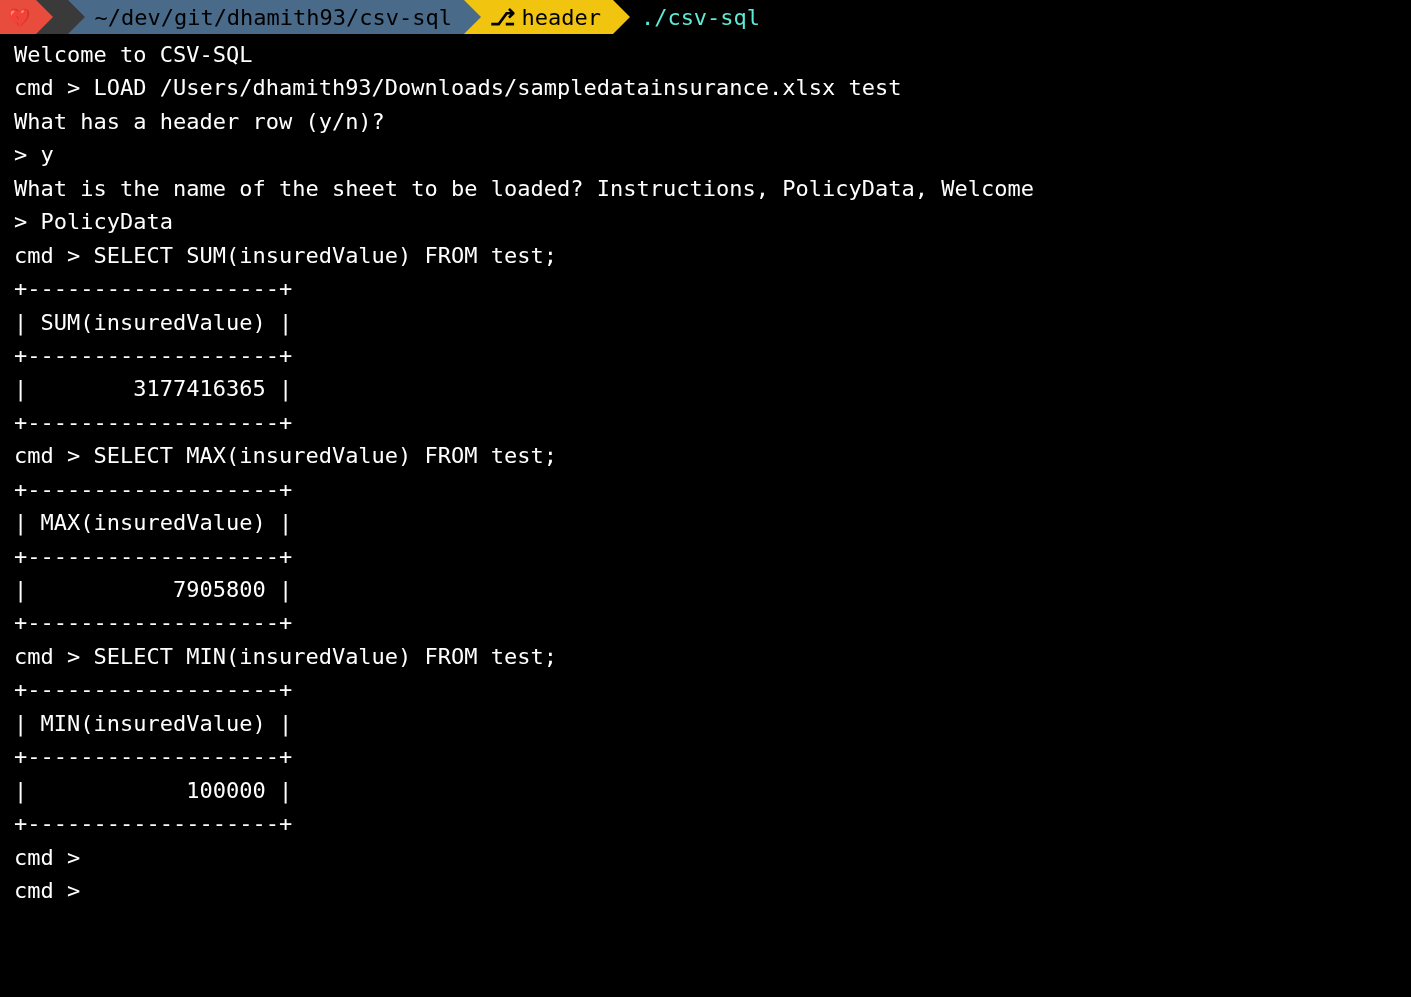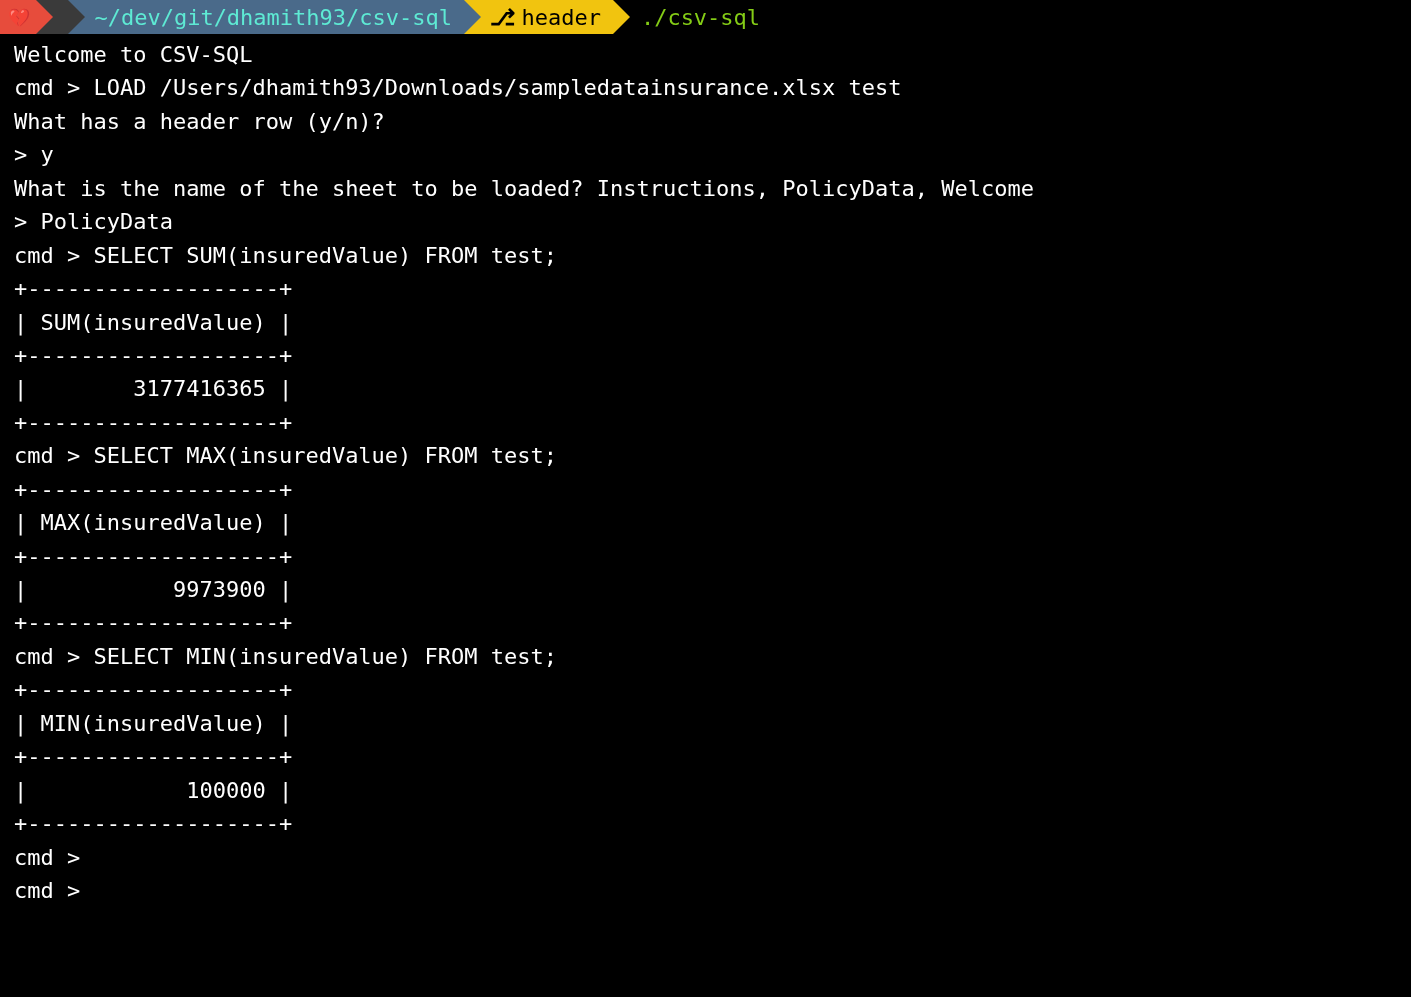--- a/index.html
+++ b/index.html
@@ -46,33 +46,33 @@
     .seg-heart::after { border-left: 17px solid #e74c3c; }
     .seg-apple {
       background: #3a3a3a;
       color: #ddd;
       padding-left: 24px;
       padding-right: 8px;
     }
     .seg-apple::after { border-left: 17px solid #3a3a3a; }
     .seg-path {
       background: #4a6a8a;
-      color: #5eead4;
+      color: #000000;
       padding-left: 26px;
     }
     .seg-path::after { border-left: 17px solid #4a6a8a; }
     .seg-branch {
       background: #f1c40f;
       color: #000;
       padding-left: 26px;
     }
     .seg-branch::after { border-left: 17px solid #f1c40f; }
     .seg-cmd {
       background: #000;
-      color: #84cc16;
+      color: #5eead4;
       padding-left: 28px;
     }
     .branch-icon {
       display: inline-block;
       margin-right: 6px;
       font-weight: bold;
     }
     .terminal-output {
       padding: 4px 14px;
       white-space: pre;
@@ -119,21 +119,21 @@
 <span>cmd &gt; SELECT SUM(insuredValue) FROM test;</span>
 <span>+-------------------+</span>
 <span>| SUM(insuredValue) |</span>
 <span>+-------------------+</span>
 <span>|        3177416365 |</span>
 <span>+-------------------+</span>
 <span>cmd &gt; SELECT MAX(insuredValue) FROM test;</span>
 <span>+-------------------+</span>
 <span>| MAX(insuredValue) |</span>
 <span>+-------------------+</span>
-<span>|           9973900 |</span>
+<span>|           7905800 |</span>
 <span>+-------------------+</span>
 <span>cmd &gt; SELECT MIN(insuredValue) FROM test;</span>
 <span>+-------------------+</span>
 <span>| MIN(insuredValue) |</span>
 <span>+-------------------+</span>
 <span>|            100000 |</span>
 <span>+-------------------+</span>
 <span>cmd &gt;</span>
 <span>cmd &gt;</span></div>
 

